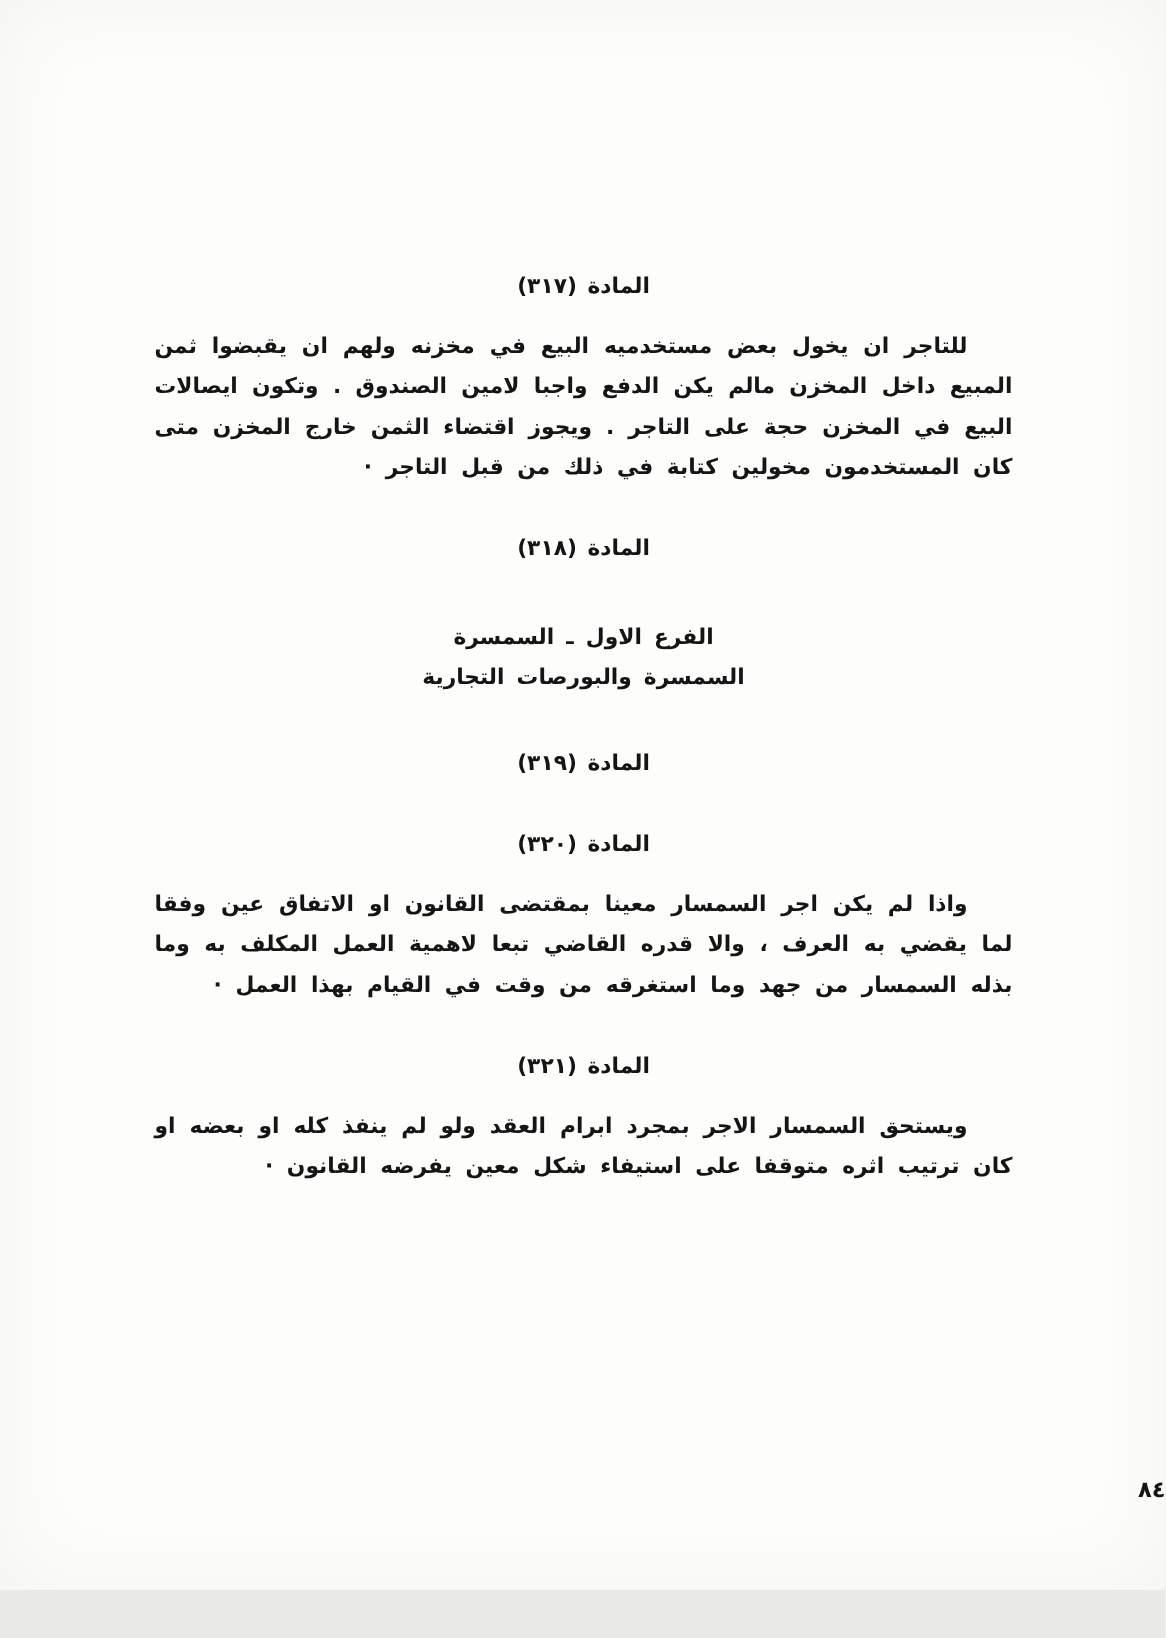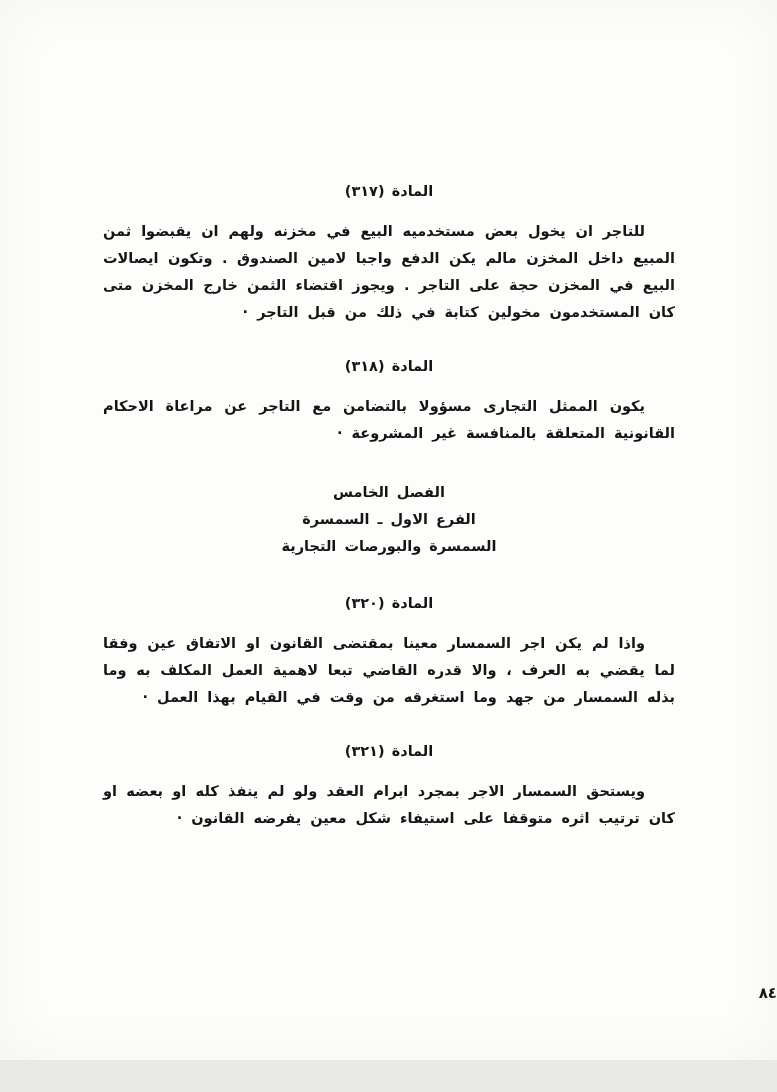--- a/index.html
+++ b/index.html
@@ -73,28 +73,27 @@
 <div class="page">
 
   <div class="content">
 
     <div class="article-heading">المادة (٣١٧)</div>
 
     <p class="para">للتاجر ان يخول بعض مستخدميه البيع في مخزنه ولهم ان يقبضوا ثمن المبيع داخل المخزن مالم يكن الدفع واجبا لامين الصندوق . وتكون ايصالات البيع في المخزن حجة على التاجر . ويجوز اقتضاء الثمن خارج المخزن متى كان المستخدمون مخولين كتابة في ذلك من قبل التاجر ·</p>
 
     <div class="article-heading">المادة (٣١٨)</div>
 
-    <p class="para">يكون الممثل التجارى مسؤولا بالتضامن مع التاجر عن مراعاة الاحكام القانونية المتعلقة بالمنافسة غير المشروعة ·</p>
 
     <div class="chapter">
-      <div>الفصل الخامس</div>
       <div>الفرع الاول ـ السمسرة</div>
       <div>السمسرة والبورصات التجارية</div>
     </div>
 
+    <div class="article-heading">المادة (٣١٩)</div>
 
 
     <div class="article-heading">المادة (٣٢٠)</div>
 
 
     <p class="para">واذا لم يكن اجر السمسار معينا بمقتضى القانون او الاتفاق عين وفقا لما يقضي به العرف ، والا قدره القاضي تبعا لاهمية العمل المكلف به وما بذله السمسار من جهد وما استغرقه من وقت في القيام بهذا العمل ·</p>
 
     <div class="article-heading">المادة (٣٢١)</div>
 
 

